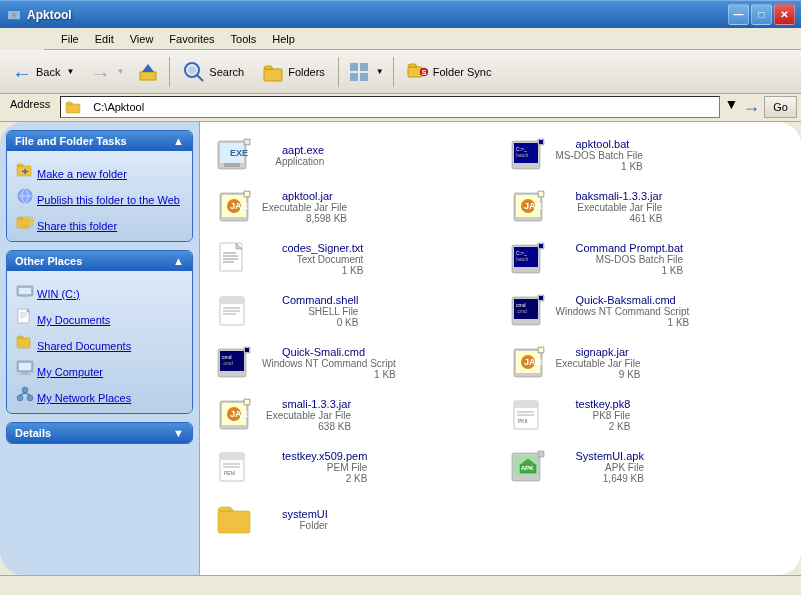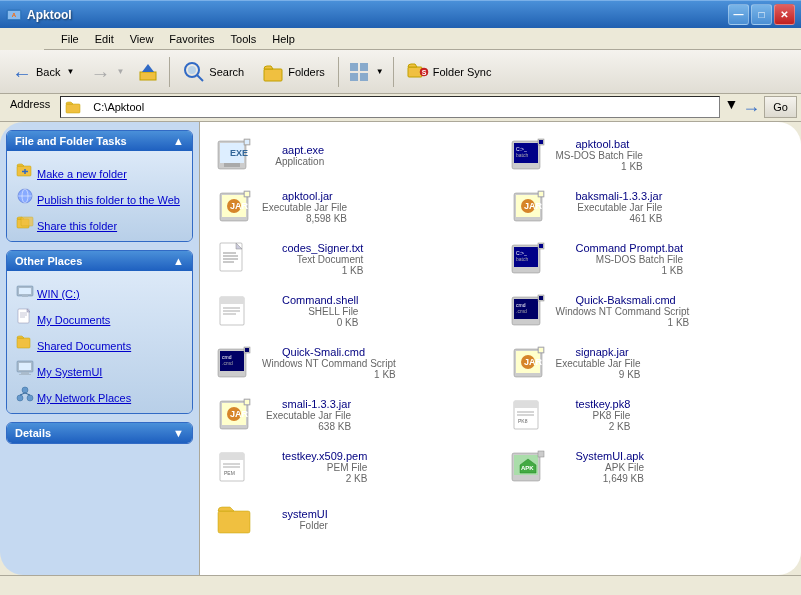--- a/index.html
+++ b/index.html
@@ -352,21 +352,21 @@
         </div>
         <div class="panel-item">
           <div class="panel-item-icon">
             <svg width="18" height="18" viewBox="0 0 18 18">
               <rect x="1" y="2" width="16" height="11" rx="1" fill="#aabbcc" stroke="#6688aa" stroke-width="0.5"></rect>
               <rect x="3" y="4" width="12" height="7" fill="#ddeeff"></rect>
               <rect x="5" y="13" width="8" height="2" fill="#aabbcc"></rect>
               <rect x="3" y="15" width="12" height="1" fill="#aabbcc"></rect>
             </svg>
           </div>
-          <span class="panel-item-text">My SystemUI</span>
+          <span class="panel-item-text">My Computer</span>
         </div>
         <div class="panel-item">
           <div class="panel-item-icon">
             <svg width="18" height="18" viewBox="0 0 18 18">
               <circle cx="9" cy="5" r="3" fill="#6699cc" stroke="#336699" stroke-width="0.5"></circle>
               <circle cx="4" cy="13" r="3" fill="#6699cc" stroke="#336699" stroke-width="0.5"></circle>
               <circle cx="14" cy="13" r="3" fill="#6699cc" stroke="#336699" stroke-width="0.5"></circle>
               <line x1="9" y1="8" x2="4" y2="10" stroke="#336699" stroke-width="1"></line>
               <line x1="9" y1="8" x2="14" y2="10" stroke="#336699" stroke-width="1"></line>
             </svg>

